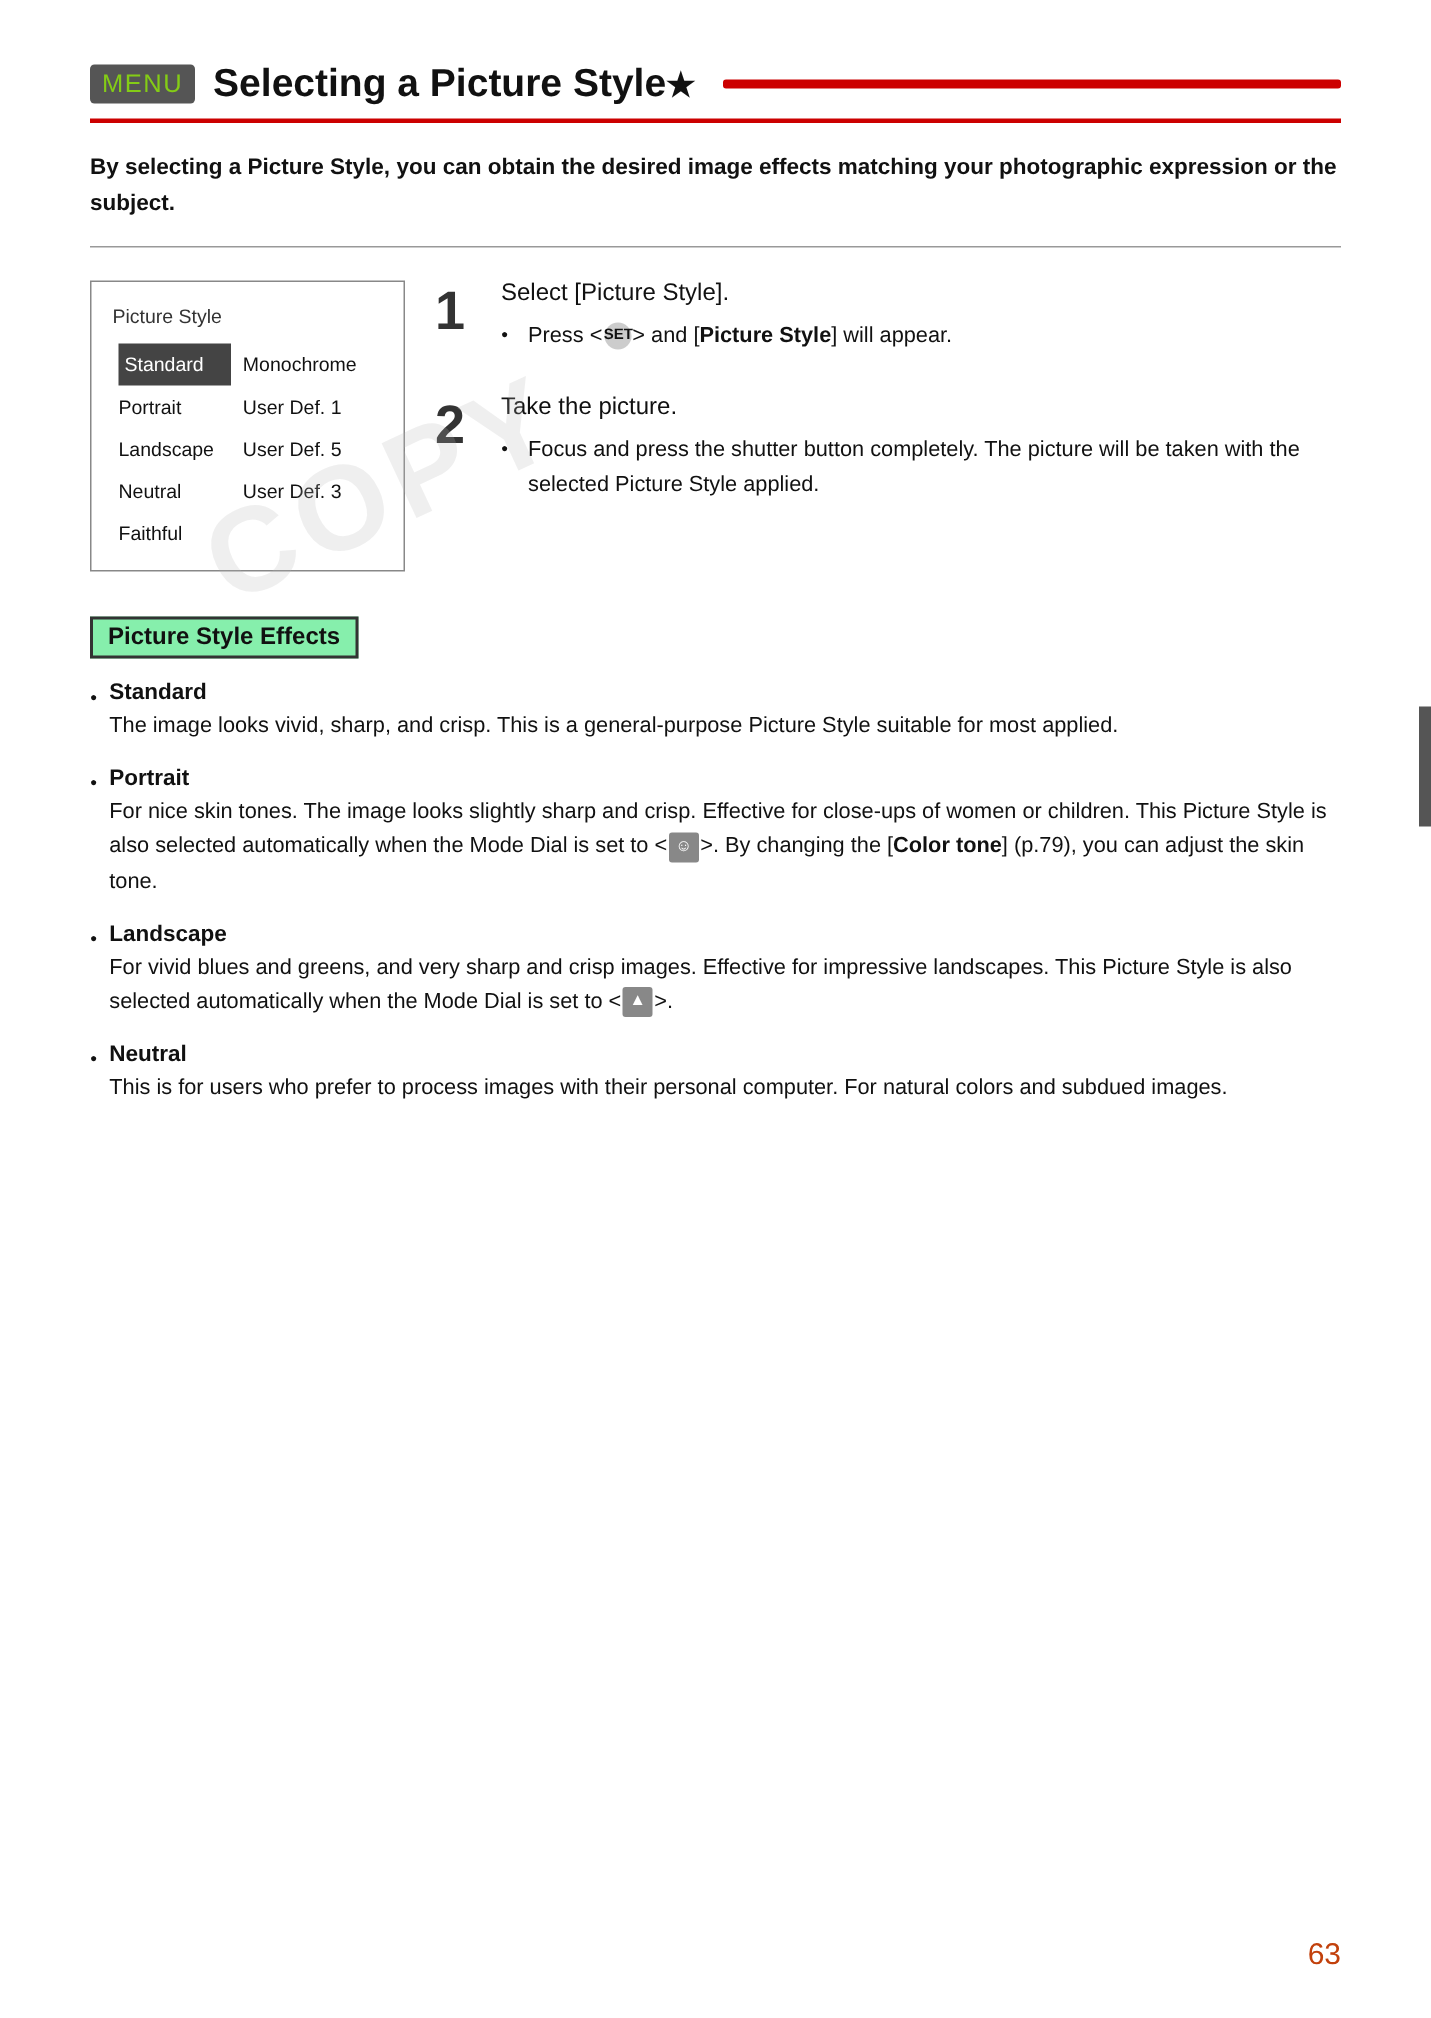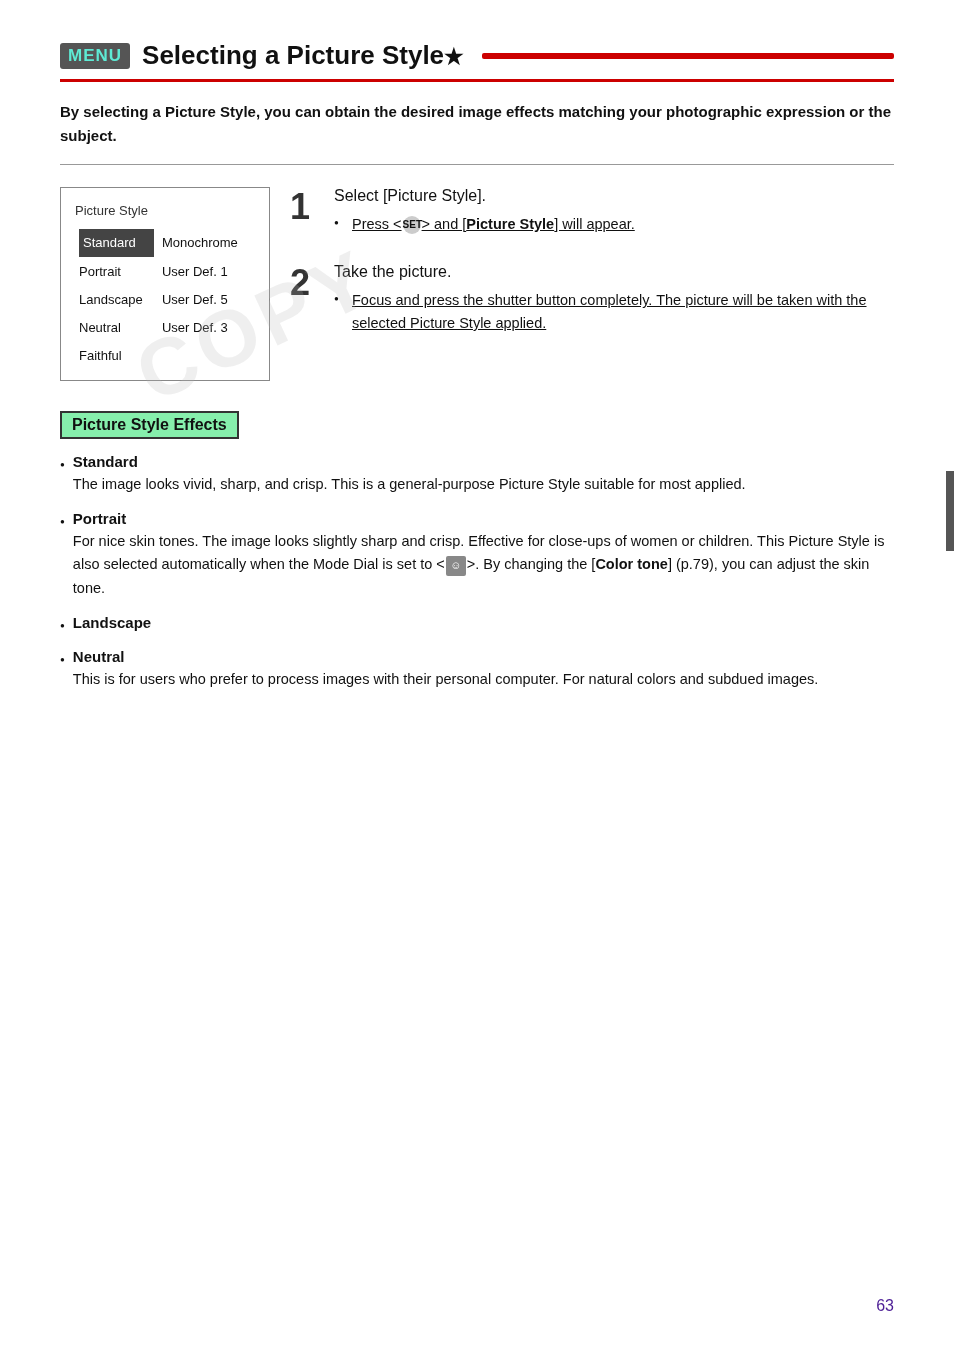--- a/index.html
+++ b/index.html
@@ -17,22 +17,22 @@
     
     .page-title-area {
       display: flex;
       align-items: center;
       margin-bottom: 18px;
       border-bottom: 3px solid #c00;
       padding-bottom: 8px;
     }
     .menu-badge {
       background: #555;
-      color: #5eead4;
-      font-weight: bold;
+      color: #84cc16;
+      font-weight: normal;
       font-size: 17px;
       padding: 3px 8px;
       border-radius: 3px;
       margin-right: 12px;
       letter-spacing: 1px;
     }
     .page-title {
       font-size: 26px;
       font-weight: bold;
       color: #111;
@@ -126,21 +126,20 @@
     .step-content ul {
       list-style: none;
       padding: 0;
     }
     .step-content ul li {
       padding-left: 18px;
       position: relative;
       margin-bottom: 6px;
       line-height: 1.55;
       font-size: 14.5px;
-      text-decoration: underline;
     }
     .step-content ul li::before {
       content: "●";
       font-size: 8px;
       position: absolute;
       left: 0;
       top: 4px;
       color: #111;
     }
     .bold { font-weight: bold; }
@@ -226,23 +225,23 @@
       width: 8px;
       height: 80px;
       background: #555;
     }
 
     
     .page-number {
       position: absolute;
       bottom: 30px;
       right: 60px;
-      font-size: 16px;
+      font-size: 20px;
       font-weight: normal;
-      color: #4c1d95;
+      color: #c2410c;
     }
 
     
     .icon-portrait {
       display: inline-flex;
       align-items: center;
       justify-content: center;
       background: #888;
       color: #fff;
       font-size: 11px;
@@ -365,20 +364,23 @@
         For nice skin tones. The image looks slightly sharp and crisp. Effective for close-ups of women or children. This Picture Style is also selected automatically when the Mode Dial is set to &lt;<span class="icon-portrait">☺</span>&gt;. By changing the [<strong>Color tone</strong>] (p.79), you can adjust the skin tone.
       </div>
     </div>
   </div>
 
   
   <div class="effect-item">
     <span class="effect-bullet">●</span>
     <div class="effect-content">
       <div class="effect-name">Landscape</div>
+      <div class="effect-desc">
+        For vivid blues and greens, and very sharp and crisp images. Effective for impressive landscapes. This Picture Style is also selected automatically when the Mode Dial is set to &lt;<span class="icon-landscape">▲</span>&gt;.
+      </div>
     </div>
   </div>
 
   
   <div class="effect-item">
     <span class="effect-bullet">●</span>
     <div class="effect-content">
       <div class="effect-name">Neutral</div>
       <div class="effect-desc">This is for users who prefer to process images with their personal computer. For natural colors and subdued images.</div>
     </div>

